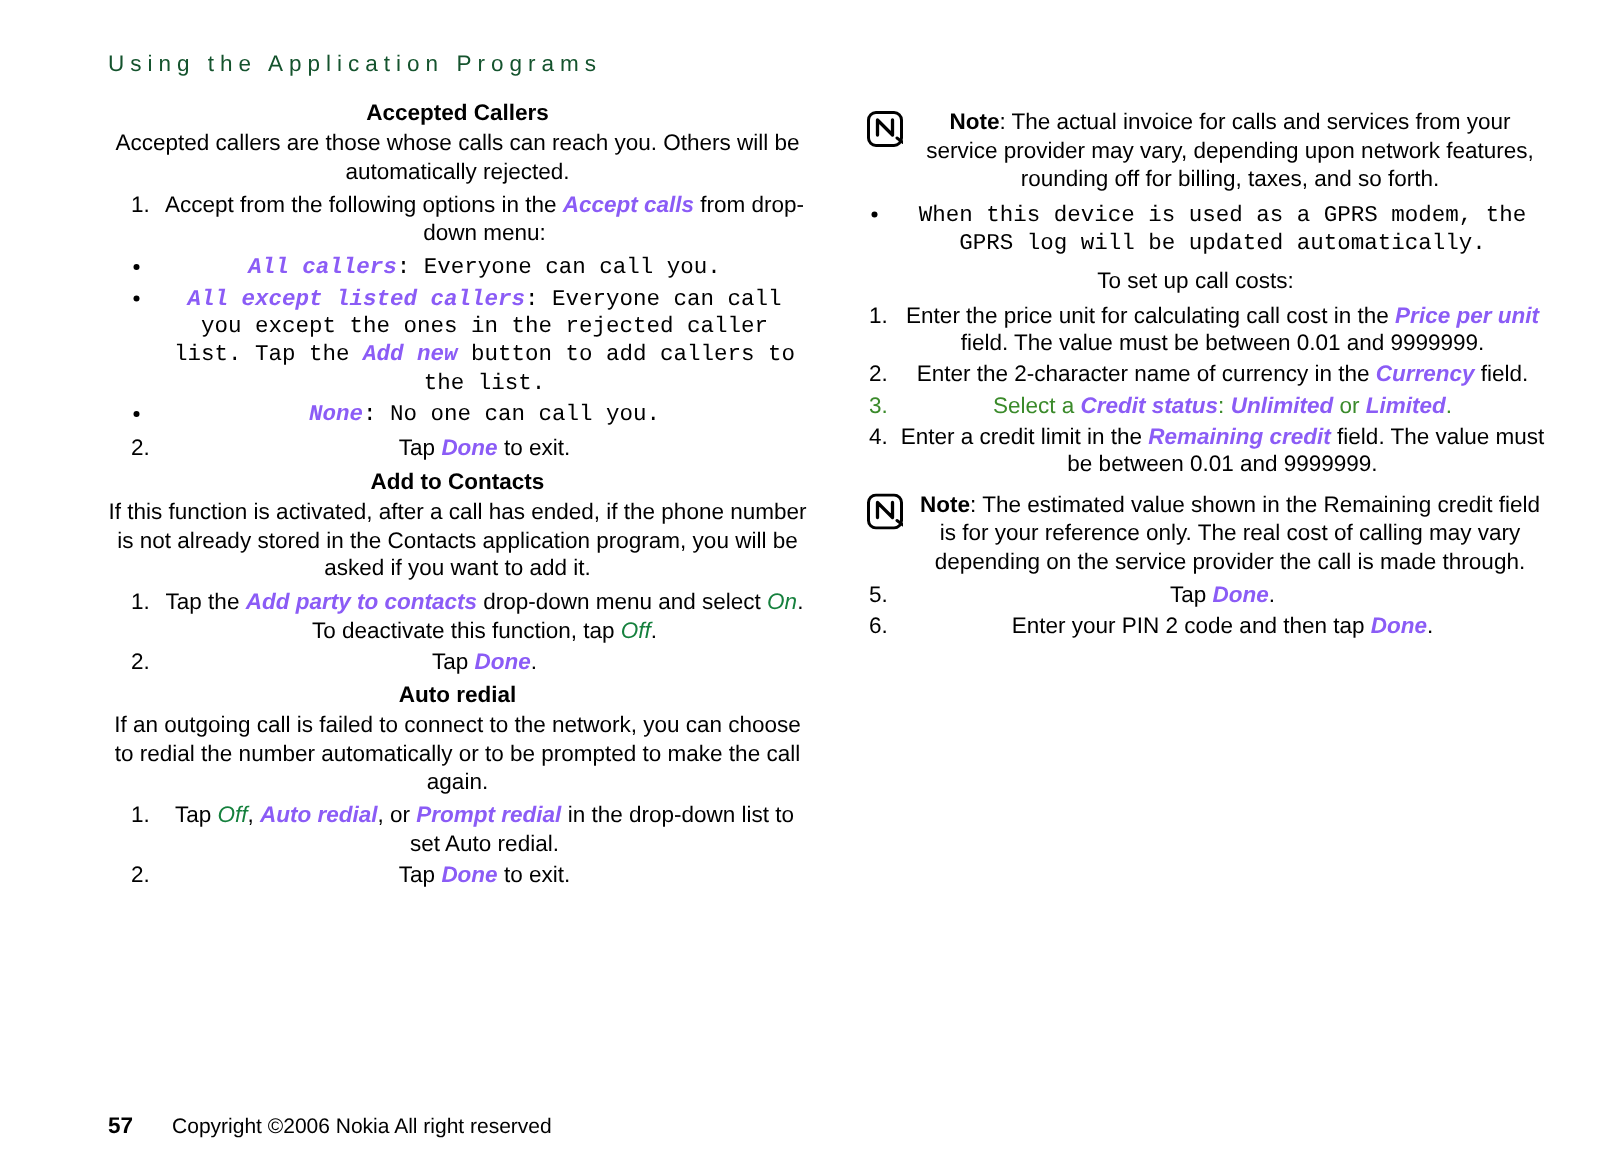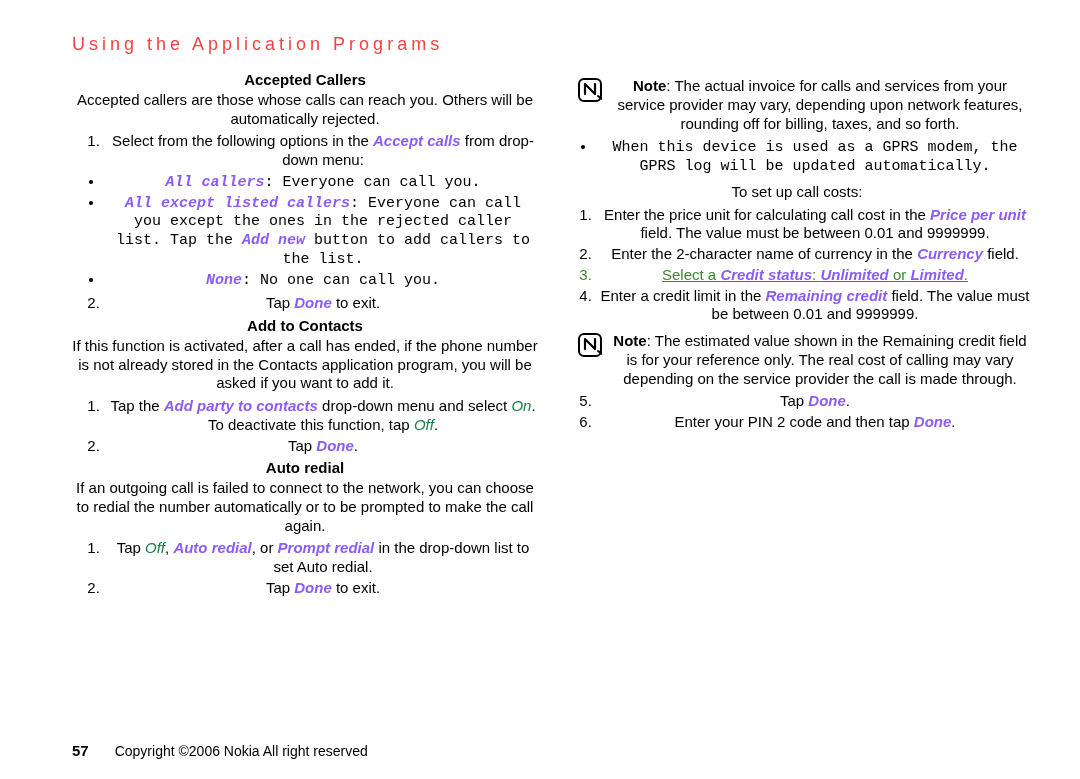--- a/index.html
+++ b/index.html
@@ -14,23 +14,23 @@
     box-sizing: border-box;
   }
   .page {
     padding: 34px 46px 20px 72px;
     display: flex;
     flex-direction: column;
     height: 100%;
     box-sizing: border-box;
   }
   .header {
-    font-size: 18px;
+    font-size: 15px;
     letter-spacing: 4px;
-    color: #ef4444;
+    color: #14532d;
     margin-bottom: 14px;
   }
   .cols {
     display: flex;
     flex: 1;
     gap: 26px;
   }
   .col {
     width: 466px;
     line-height: 1.25;
@@ -54,21 +54,21 @@
   ul {
     list-style: disc;
     margin: 2px 0 2px 0;
     padding-left: 32px;
     font-family: Liberation Mono, monospace;
   }
   ul li {
     padding-left: 4px;
     margin-bottom: 2px;
   }
-  .green { color: #3a8a2a; text-decoration: underline; }
+  .green { color: #3a8a2a; }
   .green-i { color: #15803d; font-style: italic; }
   .green-b { color: #8b5cf6; font-weight: bold; font-style: italic; }
   .footer {
     display: flex;
     align-items: baseline;
     gap: 26px;
     margin-top: 10px;
     font-size: 14px;
   }
   .pagenum {
@@ -98,21 +98,21 @@
   <div class="header">Using the Application Programs</div>
 
   <div class="cols">
 
     <div class="col">
       <div class="section-title">Accepted Callers</div>
       <div class="para">Accepted callers are those whose calls can reach you. Others will be automatically rejected.</div>
 
       <ol>
         <li>
-          <span>Select from the following options in the </span><span class="green-b">Accept calls</span><span> from drop-down menu:</span>
+          <span>Accept from the following options in the </span><span class="green-b">Accept calls</span><span> from drop-down menu:</span>
         </li>
       </ol>
       <ul>
         <li>
           <span class="green-b">All callers</span><span>: Everyone can call you.</span>
         </li>
         <li>
           <span class="green-b">All except listed callers</span><span>: Everyone can call you except the ones in the rejected caller list. Tap the </span><span class="green-b">Add new</span><span> button to add callers to the list.</span>
         </li>
         <li>

